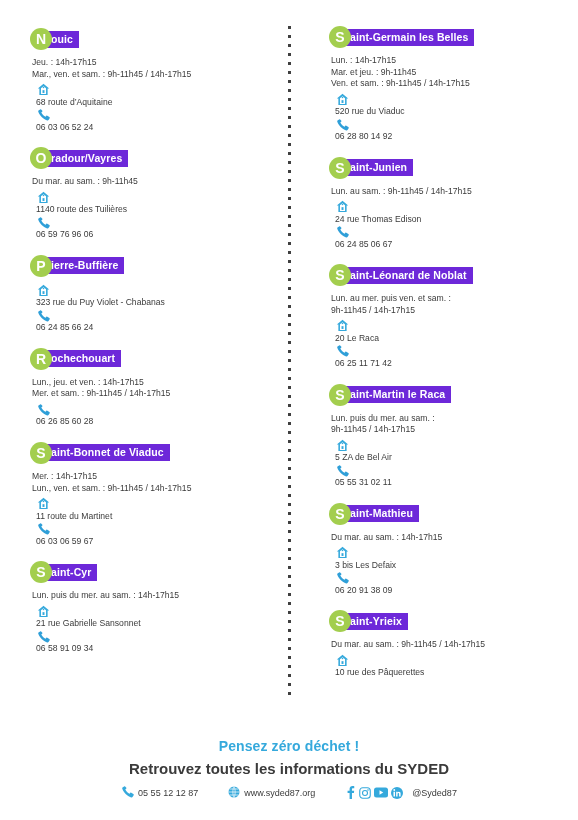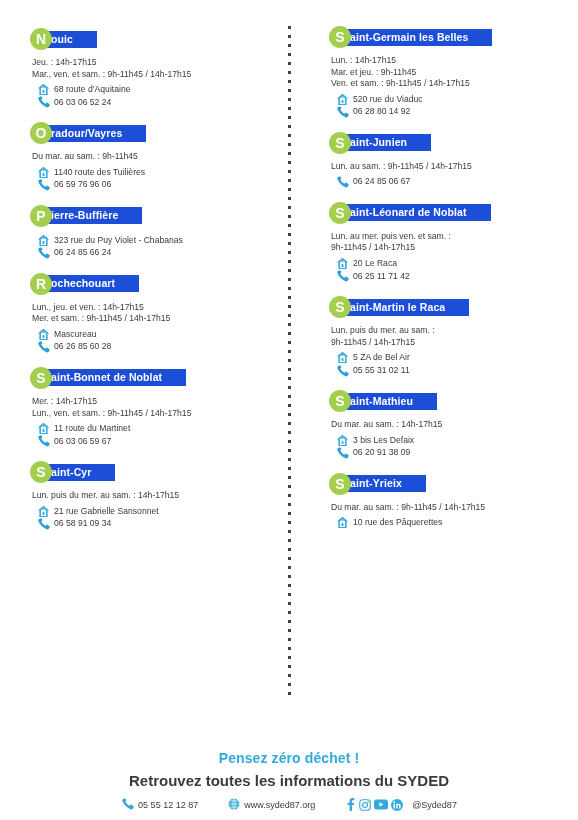--- a/index.html
+++ b/index.html
@@ -72,27 +72,27 @@
     font-weight: bold;
     line-height: 22px;
     text-align: center;
     position: relative;
     z-index: 2;
     flex: 0 0 auto;
     font-family: "Liberation Sans", "DejaVu Sans", sans-serif;
   }
 
   .badge-rest {
-    background: #1d4ed8;
+    background: #6d28d9;
     color: #ffffff;
     font-size: 10.5px;
     font-weight: bold;
     line-height: 17px;
     height: 17px;
-    padding: 0 24px 0 8px;
+    padding: 0 6px 0 8px;
     margin-left: -9px;
     position: relative;
     z-index: 1;
     white-space: nowrap;
     letter-spacing: 0.1px;
   }
 
   .hours {
     font-size: 8.6px;
     line-height: 11.6px;
@@ -102,38 +102,39 @@
   }
   .hours div { white-space: nowrap; }
 
   .contact-line {
     display: flex;
     align-items: flex-start;
     font-size: 8.6px;
     line-height: 12.5px;
     color: #3b3b3b;
     padding-left: 4px;
+    flex-direction: column;
   }
 
   .ico {
     flex: 0 0 auto;
     width: 18px;
     height: 12.5px;
     display: flex;
     align-items: center;
     justify-content: center;
   }
 
   .contact-text { padding-left: 2px; white-space: nowrap; }
 
   
   .footer {
     position: absolute;
     left: 0;
-    bottom: 8px;
+    bottom: 20px;
     width: 578px;
     text-align: center;
   }
 
   .footer-title {
     font-size: 14px;
     font-weight: bold;
     color: #35a9dc;
     letter-spacing: 0.1px;
     margin-bottom: 6px;
@@ -253,40 +254,30 @@
             <span class="badge-circle">R</span>
             <span class="badge-rest">ochechouart</span>
           </div>
           <div class="hours">
             <div>Lun., jeu. et ven. : 14h-17h15</div>
             <div>Mer. et sam. : 9h-11h45 / 14h-17h15</div>
           </div>
           <div class="contact-line">
             <span class="ico">
               <svg width="13" height="13" viewBox="0 0 24 24">
-                <path fill="#35a9dc" d="M12 1.5 1.5 10.3h2.9V22h15.2V10.3h2.9L12 1.5zm0 4.3 4.7 4v10.3H7.3V9.8l4.7-4z"></path>
-                <rect x="10.2" y="13.2" width="3.6" height="5.2" fill="#35a9dc"></rect>
-                <circle cx="12" cy="8.2" r="1.5" fill="#35a9dc"></circle>
-              </svg>
-            </span>
-            <span class="contact-text">Mascureau</span>
-          </div>
-          <div class="contact-line">
-            <span class="ico">
-              <svg width="13" height="13" viewBox="0 0 24 24">
                 <path fill="#2f9fd8" d="M6.6 2.2 3.4 4.1c-1 .6-1.4 1.9-1 3 1.3 3.7 3.4 7 6.2 9.7 2.8 2.8 6.3 4.9 10.1 6.1 1.1.4 2.3-.1 2.9-1.1l1.8-3.1c.4-.7.2-1.6-.5-2l-4-2.5c-.6-.4-1.5-.2-1.9.4l-1.2 1.6c-1.7-.9-3.2-2-4.6-3.4-1.3-1.3-2.4-2.9-3.3-4.5l1.6-1.2c.6-.5.8-1.3.4-2L7.6 2.6c-.2-.5-.6-.6-1-.4z"></path>
               </svg>
             </span>
             <span class="contact-text">06 26 85 60 28</span>
           </div>
         </div>
         <div class="entry">
           <div class="entry-head">
             <span class="badge-circle">S</span>
-            <span class="badge-rest">aint-Bonnet de Noblat</span>
+            <span class="badge-rest">aint-Bonnet de Viaduc</span>
           </div>
           <div class="hours">
             <div>Mer. : 14h-17h15</div>
             <div>Lun., ven. et sam. : 9h-11h45 / 14h-17h15</div>
           </div>
           <div class="contact-line">
             <span class="ico">
               <svg width="13" height="13" viewBox="0 0 24 24">
                 <path fill="#35a9dc" d="M12 1.5 1.5 10.3h2.9V22h15.2V10.3h2.9L12 1.5zm0 4.3 4.7 4v10.3H7.3V9.8l4.7-4z"></path>
                 <rect x="10.2" y="13.2" width="3.6" height="5.2" fill="#35a9dc"></rect>
@@ -362,20 +353,30 @@
             <span class="contact-text">06 28 80 14 92</span>
           </div>
         </div>
         <div class="entry">
           <div class="entry-head">
             <span class="badge-circle">S</span>
             <span class="badge-rest">aint-Junien</span>
           </div>
           <div class="hours">
             <div>Lun. au sam. : 9h-11h45 / 14h-17h15</div>
+          </div>
+          <div class="contact-line">
+            <span class="ico">
+              <svg width="13" height="13" viewBox="0 0 24 24">
+                <path fill="#35a9dc" d="M12 1.5 1.5 10.3h2.9V22h15.2V10.3h2.9L12 1.5zm0 4.3 4.7 4v10.3H7.3V9.8l4.7-4z"></path>
+                <rect x="10.2" y="13.2" width="3.6" height="5.2" fill="#35a9dc"></rect>
+                <circle cx="12" cy="8.2" r="1.5" fill="#35a9dc"></circle>
+              </svg>
+            </span>
+            <span class="contact-text">24 rue Thomas Edison</span>
           </div>
           <div class="contact-line">
             <span class="ico">
               <svg width="13" height="13" viewBox="0 0 24 24">
                 <path fill="#2f9fd8" d="M6.6 2.2 3.4 4.1c-1 .6-1.4 1.9-1 3 1.3 3.7 3.4 7 6.2 9.7 2.8 2.8 6.3 4.9 10.1 6.1 1.1.4 2.3-.1 2.9-1.1l1.8-3.1c.4-.7.2-1.6-.5-2l-4-2.5c-.6-.4-1.5-.2-1.9.4l-1.2 1.6c-1.7-.9-3.2-2-4.6-3.4-1.3-1.3-2.4-2.9-3.3-4.5l1.6-1.2c.6-.5.8-1.3.4-2L7.6 2.6c-.2-.5-.6-.6-1-.4z"></path>
               </svg>
             </span>
             <span class="contact-text">06 24 85 06 67</span>
           </div>
         </div>

